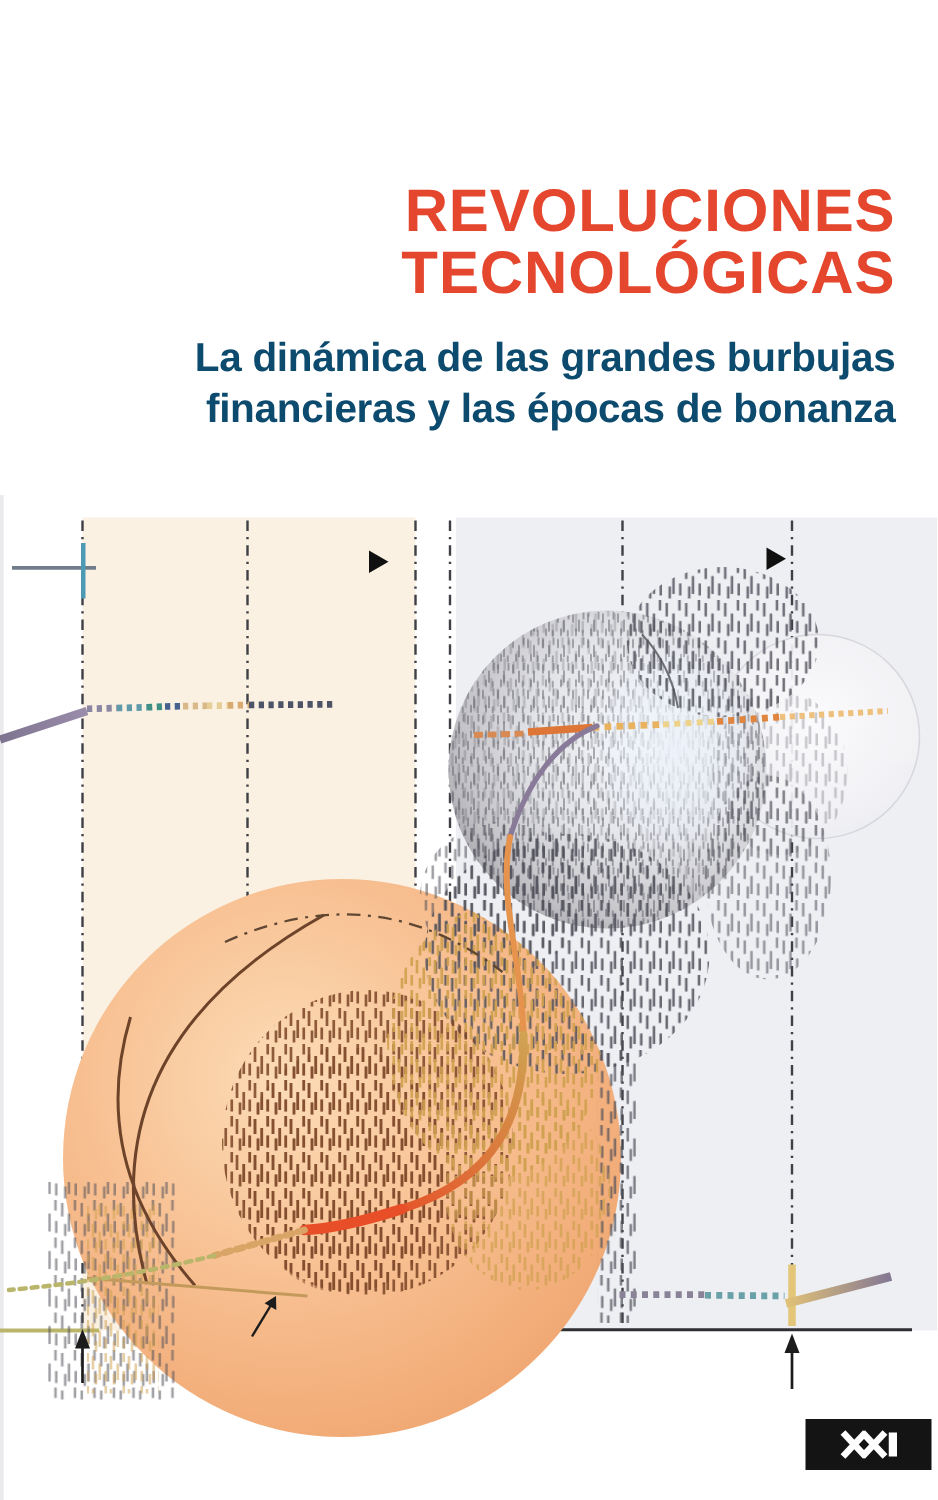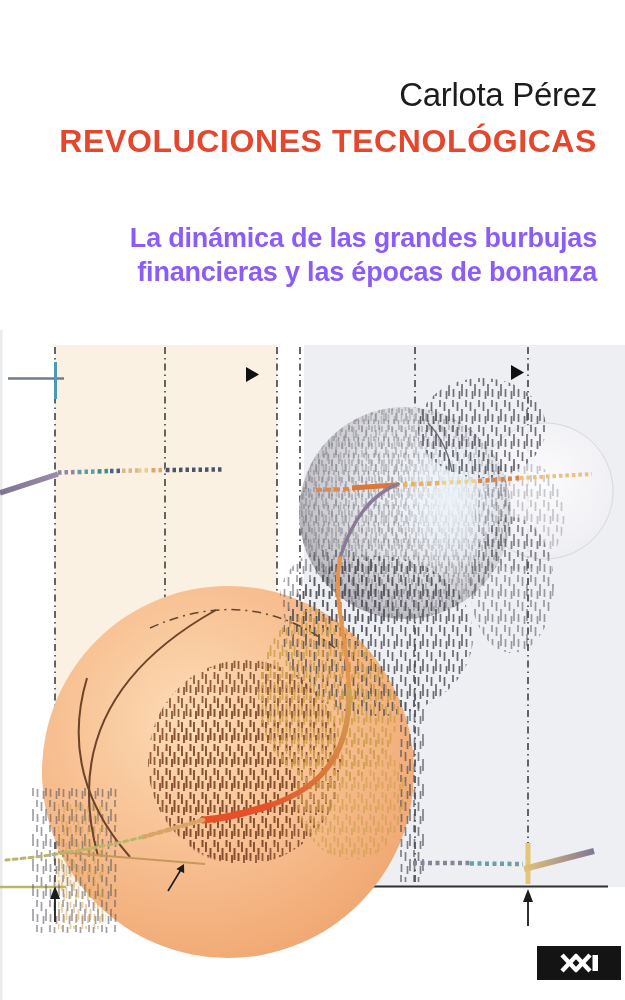--- a/index.html
+++ b/index.html
@@ -6,40 +6,39 @@
   .cover{
     position:relative;width:625px;height:1000px;background:#ffffff;overflow:hidden;
     font-family:"Liberation Sans", sans-serif;
   }
   .author{
     position:absolute;top:76px;right:28px;width:560px;
     text-align:right;font-size:33px;font-weight:400;color:#1c1c1c;letter-spacing:-0.3px;
   }
   .title{
     position:absolute;top:121px;right:28px;width:580px;
-    text-align:right;font-size:32px;line-height:41px;font-weight:700;
+    text-align:right;font-size:40px;line-height:41px;font-weight:700;
     color:#e5472e;letter-spacing:0.6px;
   }
   .subtitle{
     position:absolute;top:221px;right:28px;width:560px;
-    text-align:right;font-size:27px;line-height:34px;font-weight:700;color:#8b5cf6;letter-spacing:-0.2px;
+    text-align:right;font-size:27px;line-height:34px;font-weight:700;color:#0c4a6e;letter-spacing:-0.2px;
   }
   .artwork{position:absolute;left:0;top:0;}
   .logo{
     position:absolute;left:537px;top:946px;width:84px;height:34px;background:#141414;
     display:flex;align-items:center;justify-content:center;
   }
   .visually-hidden{position:absolute;width:1px;height:1px;overflow:hidden;clip:rect(0 0 0 0);white-space:nowrap;}
 </style>
 </head>
 <body>
 
 <div class="cover">
 
-  <div class="author">Carlota Pérez</div>
 
   <div class="title">
     <div>REVOLUCIONES TECNOLÓGICAS</div>
   </div>
 
   <div class="subtitle">
     <div>La dinámica de las grandes burbujas</div>
     <div>financieras y las épocas de bonanza</div>
   </div>
 

